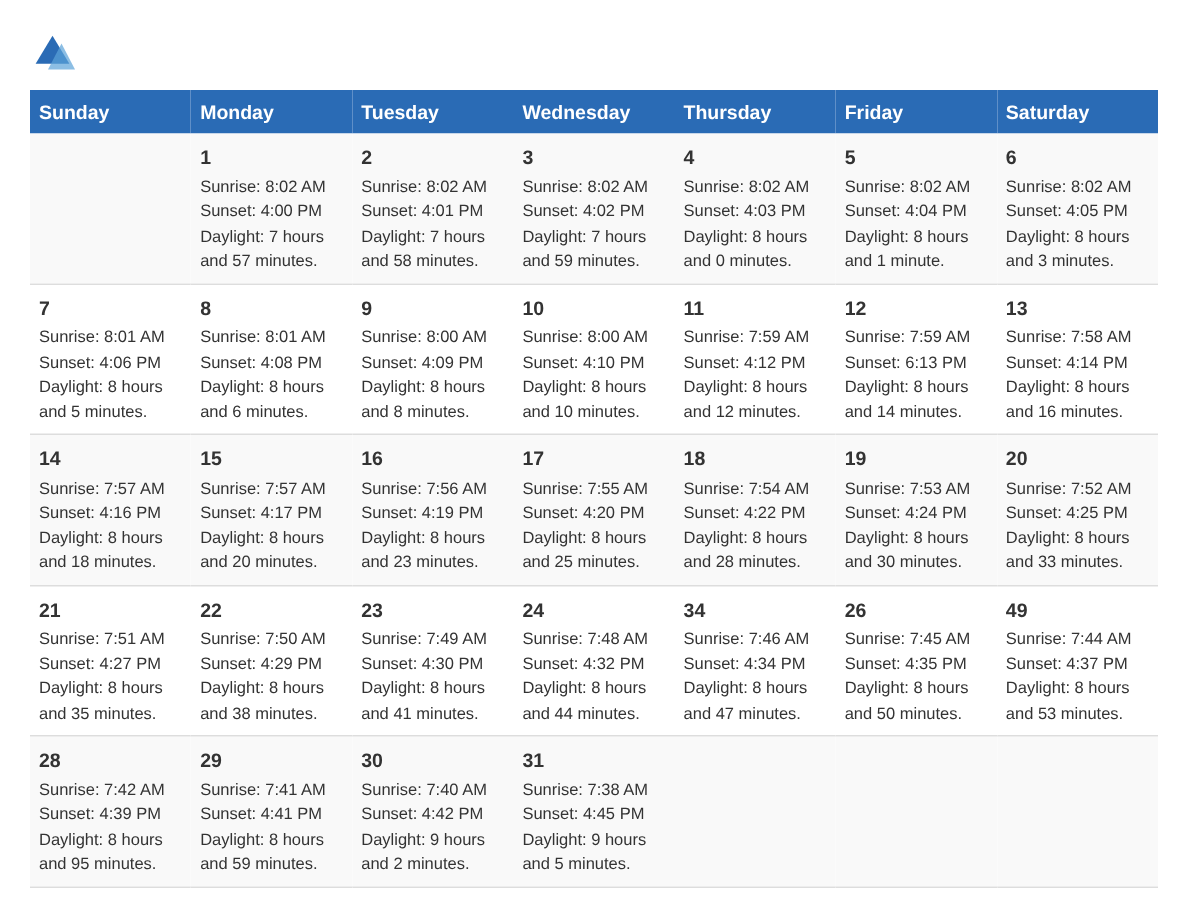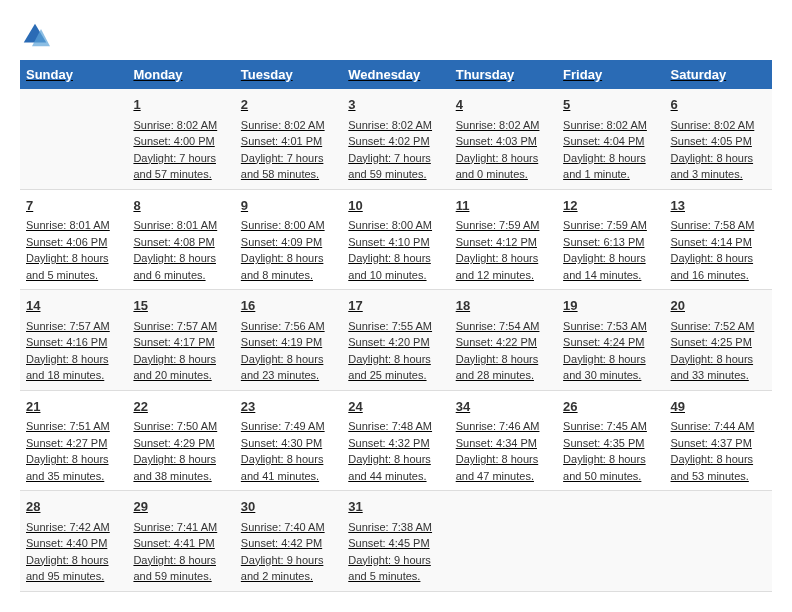--- a/index.html
+++ b/index.html
@@ -44,21 +44,20 @@
     }
     .subtitle {
       font-size: 15px;
       color: #555;
       margin-top: 2px;
     }
     table {
       width: 100%;
       border-collapse: collapse;
       font-size: 11px;
-      text-decoration: underline;
     }
     thead tr th {
       background-color: #2a6bb5;
       color: #fff;
       padding: 7px 6px;
       text-align: left;
       font-size: 13px;
       font-weight: bold;
     }
     tbody tr {
@@ -148,21 +147,21 @@
       <tr>
         <td><span class="day-num">21</span><span>Sunrise: 7:51 AM</span><br><span>Sunset: 4:27 PM</span><br><span>Daylight: 8 hours and 35 minutes.</span></td>
         <td><span class="day-num">22</span><span>Sunrise: 7:50 AM</span><br><span>Sunset: 4:29 PM</span><br><span>Daylight: 8 hours and 38 minutes.</span></td>
         <td><span class="day-num">23</span><span>Sunrise: 7:49 AM</span><br><span>Sunset: 4:30 PM</span><br><span>Daylight: 8 hours and 41 minutes.</span></td>
         <td><span class="day-num">24</span><span>Sunrise: 7:48 AM</span><br><span>Sunset: 4:32 PM</span><br><span>Daylight: 8 hours and 44 minutes.</span></td>
         <td><span class="day-num">34</span><span>Sunrise: 7:46 AM</span><br><span>Sunset: 4:34 PM</span><br><span>Daylight: 8 hours and 47 minutes.</span></td>
         <td><span class="day-num">26</span><span>Sunrise: 7:45 AM</span><br><span>Sunset: 4:35 PM</span><br><span>Daylight: 8 hours and 50 minutes.</span></td>
         <td><span class="day-num">49</span><span>Sunrise: 7:44 AM</span><br><span>Sunset: 4:37 PM</span><br><span>Daylight: 8 hours and 53 minutes.</span></td>
       </tr>
       <tr>
-        <td><span class="day-num">28</span><span>Sunrise: 7:42 AM</span><br><span>Sunset: 4:40 PM</span><br><span>Daylight: 8 hours and 95 minutes.</span></td>
+        <td><span class="day-num">28</span><span>Sunrise: 7:42 AM</span><br><span>Sunset: 4:39 PM</span><br><span>Daylight: 8 hours and 95 minutes.</span></td>
         <td><span class="day-num">29</span><span>Sunrise: 7:41 AM</span><br><span>Sunset: 4:41 PM</span><br><span>Daylight: 8 hours and 59 minutes.</span></td>
         <td><span class="day-num">30</span><span>Sunrise: 7:40 AM</span><br><span>Sunset: 4:42 PM</span><br><span>Daylight: 9 hours and 2 minutes.</span></td>
         <td><span class="day-num">31</span><span>Sunrise: 7:38 AM</span><br><span>Sunset: 4:45 PM</span><br><span>Daylight: 9 hours and 5 minutes.</span></td>
         <td></td>
         <td></td>
         <td></td>
       </tr>
     </tbody>
 </table>
 

